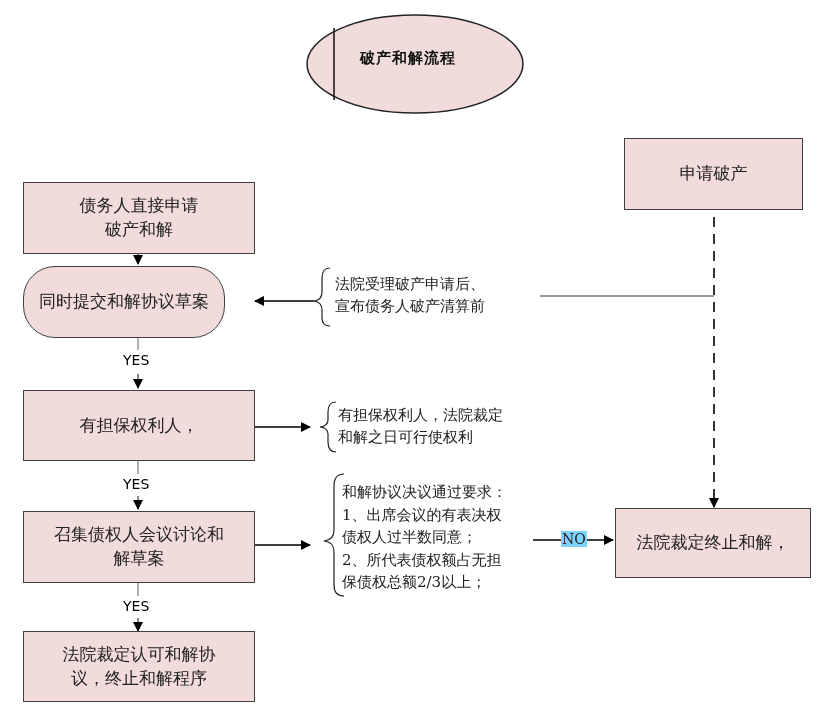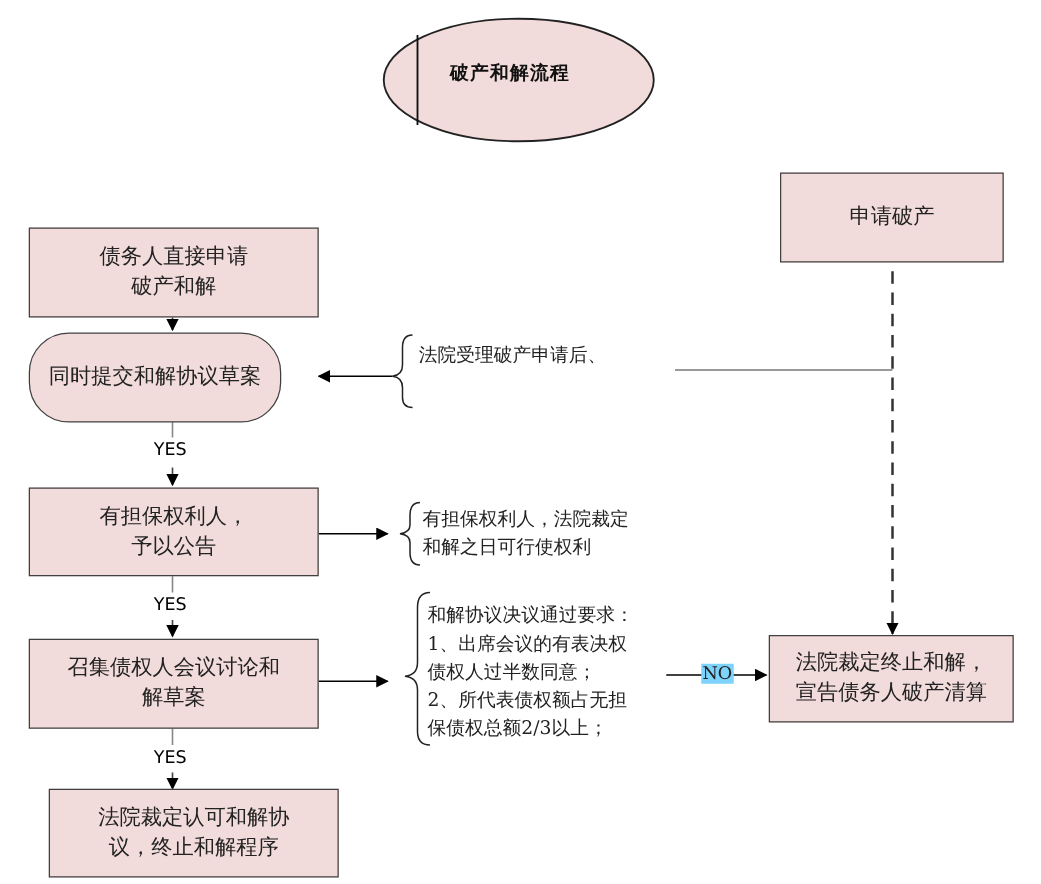--- a/index.html
+++ b/index.html
@@ -69,47 +69,46 @@
 
 <div class="box" style="left:23px; top:266px; width:202px; height:72px;border-radius:32px;">
   <div>
       <span>同时提交和解协议草案</span>
     </div>
 </div>
 
 <div class="box" style="left:23px; top:390px; width:232px; height:71px;">
   <div>
       <span>有担保权利人，</span>
-      <span>予以公告</span>
     </div>
 </div>
 
 <div class="box" style="left:23px; top:511px; width:232px; height:72px;">
   <div>
       <span>召集债权人会议讨论和</span>
       <span>解草案</span>
     </div>
 </div>
 
-<div class="box" style="left:23px; top:631px; width:232px; height:71px;margin-left:16px;">
+<div class="box" style="left:23px; top:631px; width:232px; height:71px;">
   <div>
       <span>法院裁定认可和解协</span>
       <span>议，终止和解程序</span>
     </div>
 </div>
 
 <div class="box" style="left:615px; top:508px; width:196px; height:70px;">
   <div>
       <span>法院裁定终止和解，</span>
-      <span>宣告债务人破产清算</span>
     </div>
 </div>
 
 <div class="note" style="left:335px; top:274px;">
   <div>法院受理破产申请后、</div>
+  <div>宣布债务人破产清算前</div>
 </div>
 
 <div class="note" style="left:338px; top:405px;">
   <div>有担保权利人，法院裁定</div>
   <div>和解之日可行使权利</div>
 </div>
 
 <div class="note" style="left:342px; top:481px; line-height:1.5;">
   <div>和解协议决议通过要求：</div>
   <div>1、出席会议的有表决权</div>

